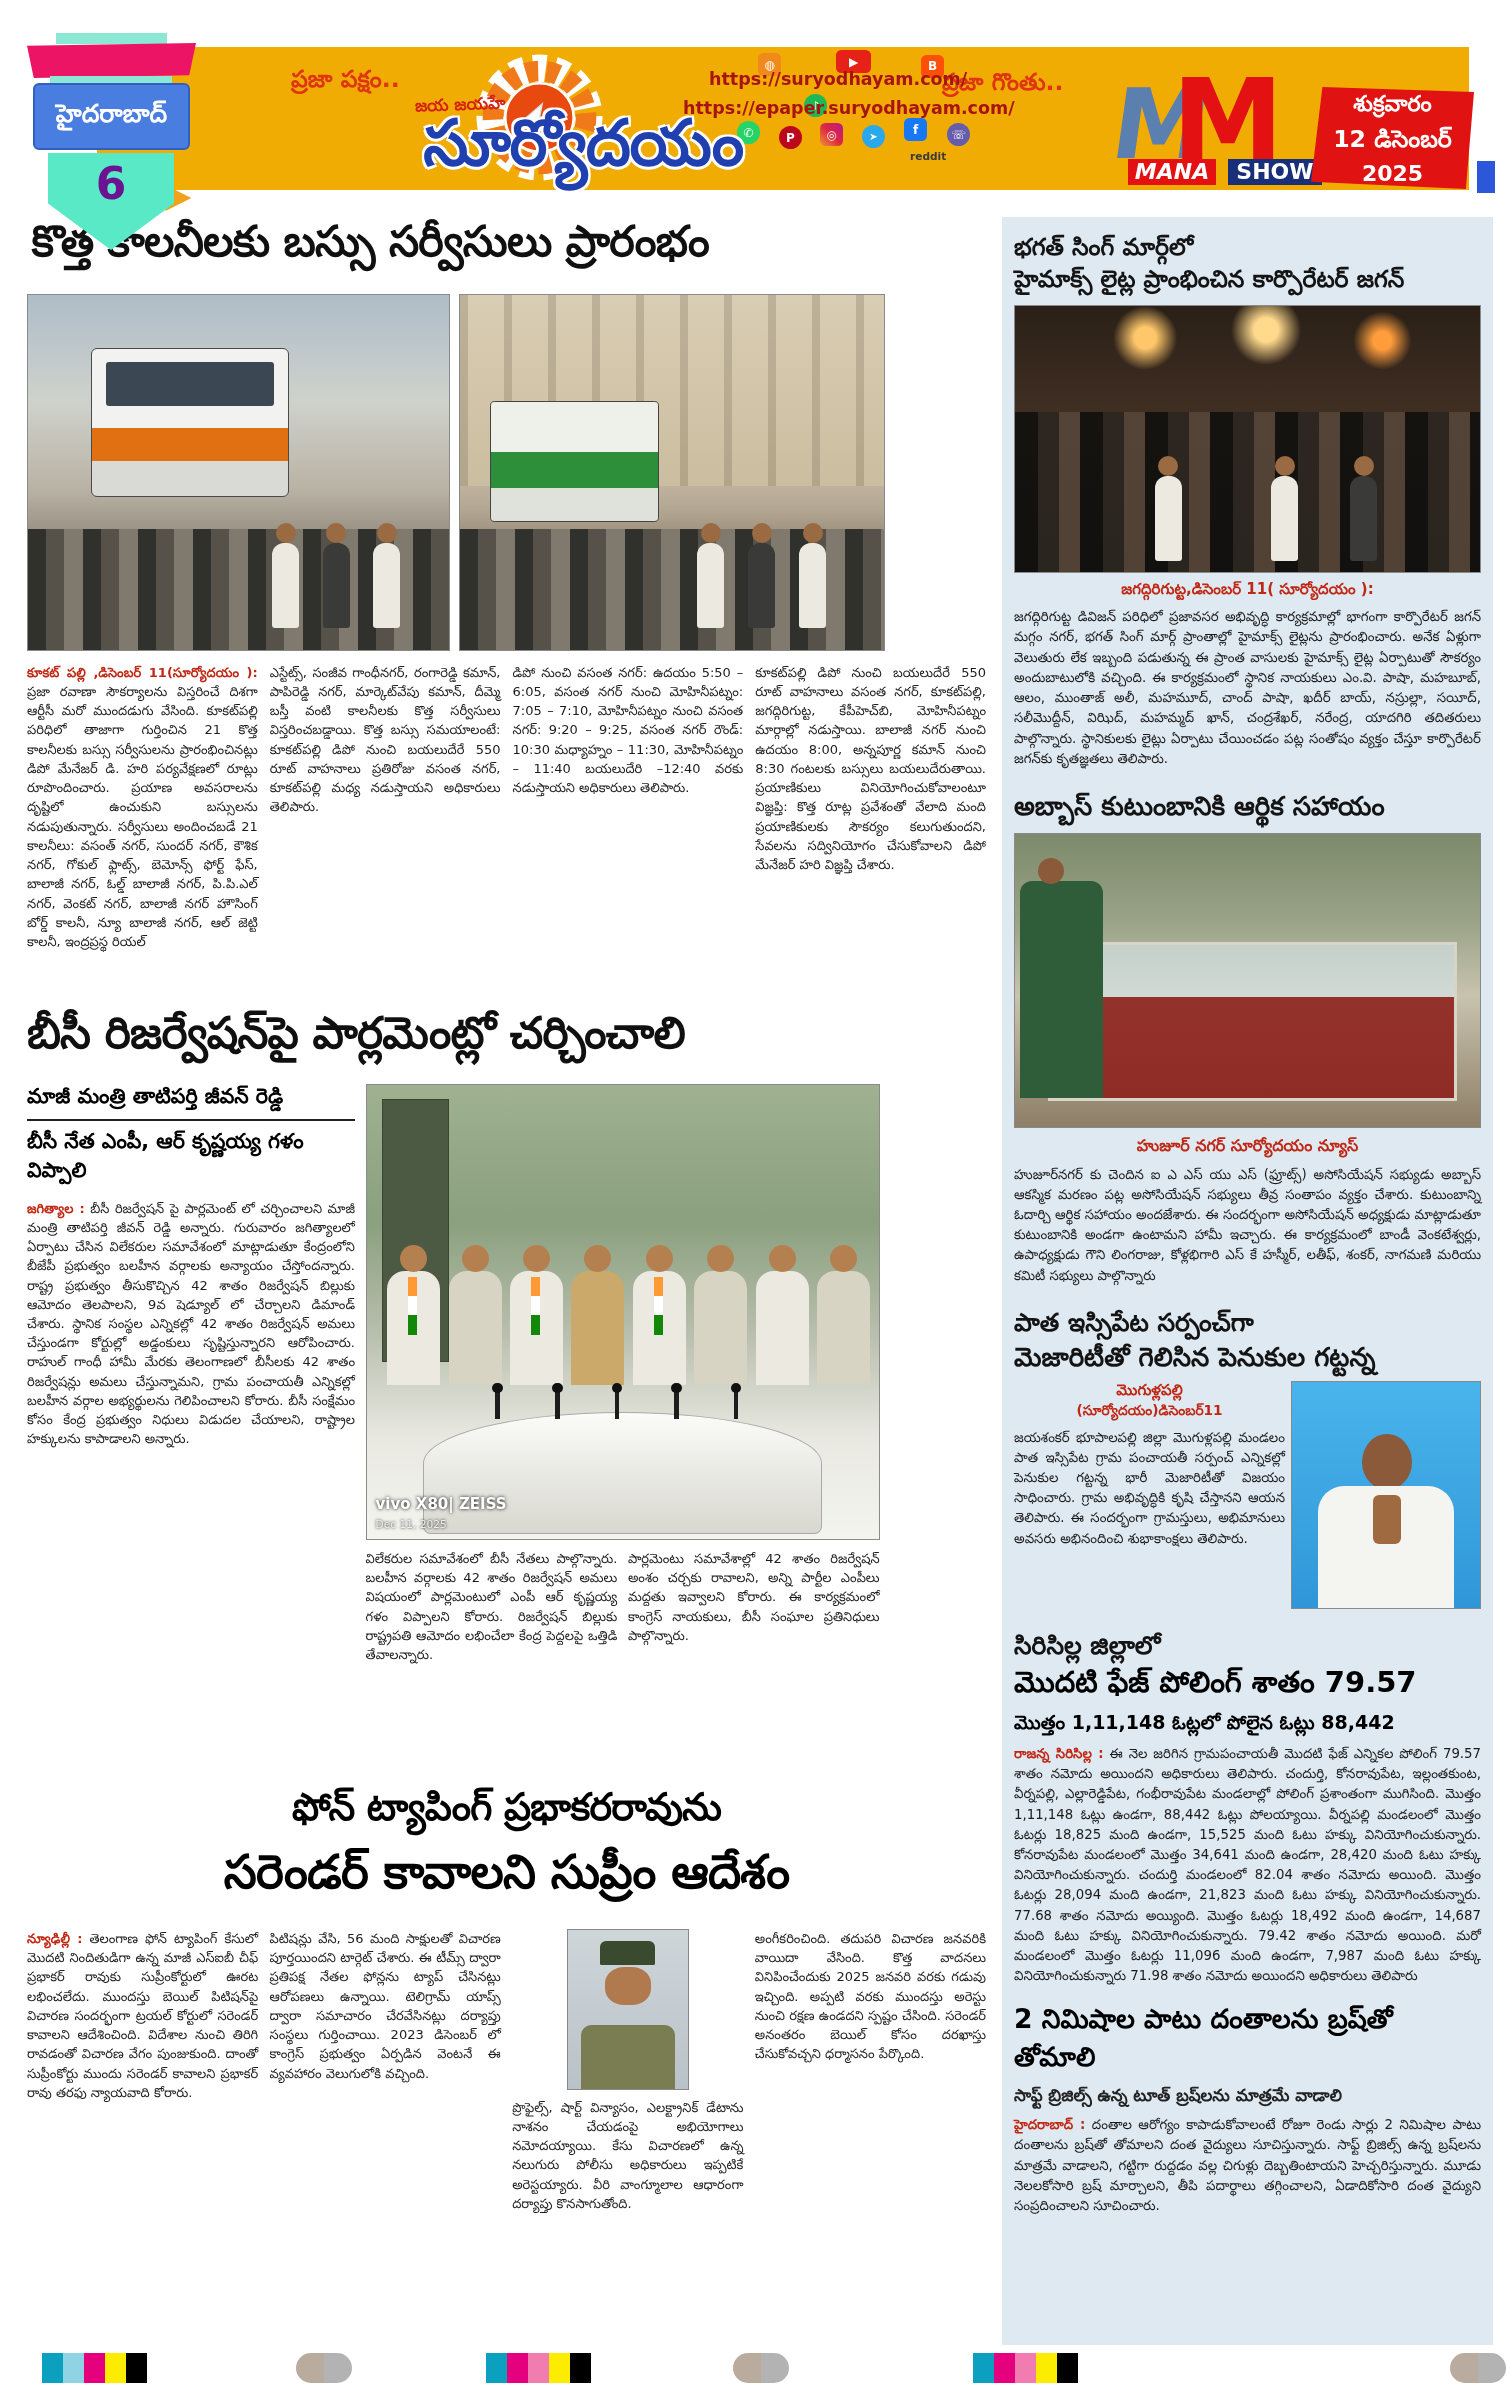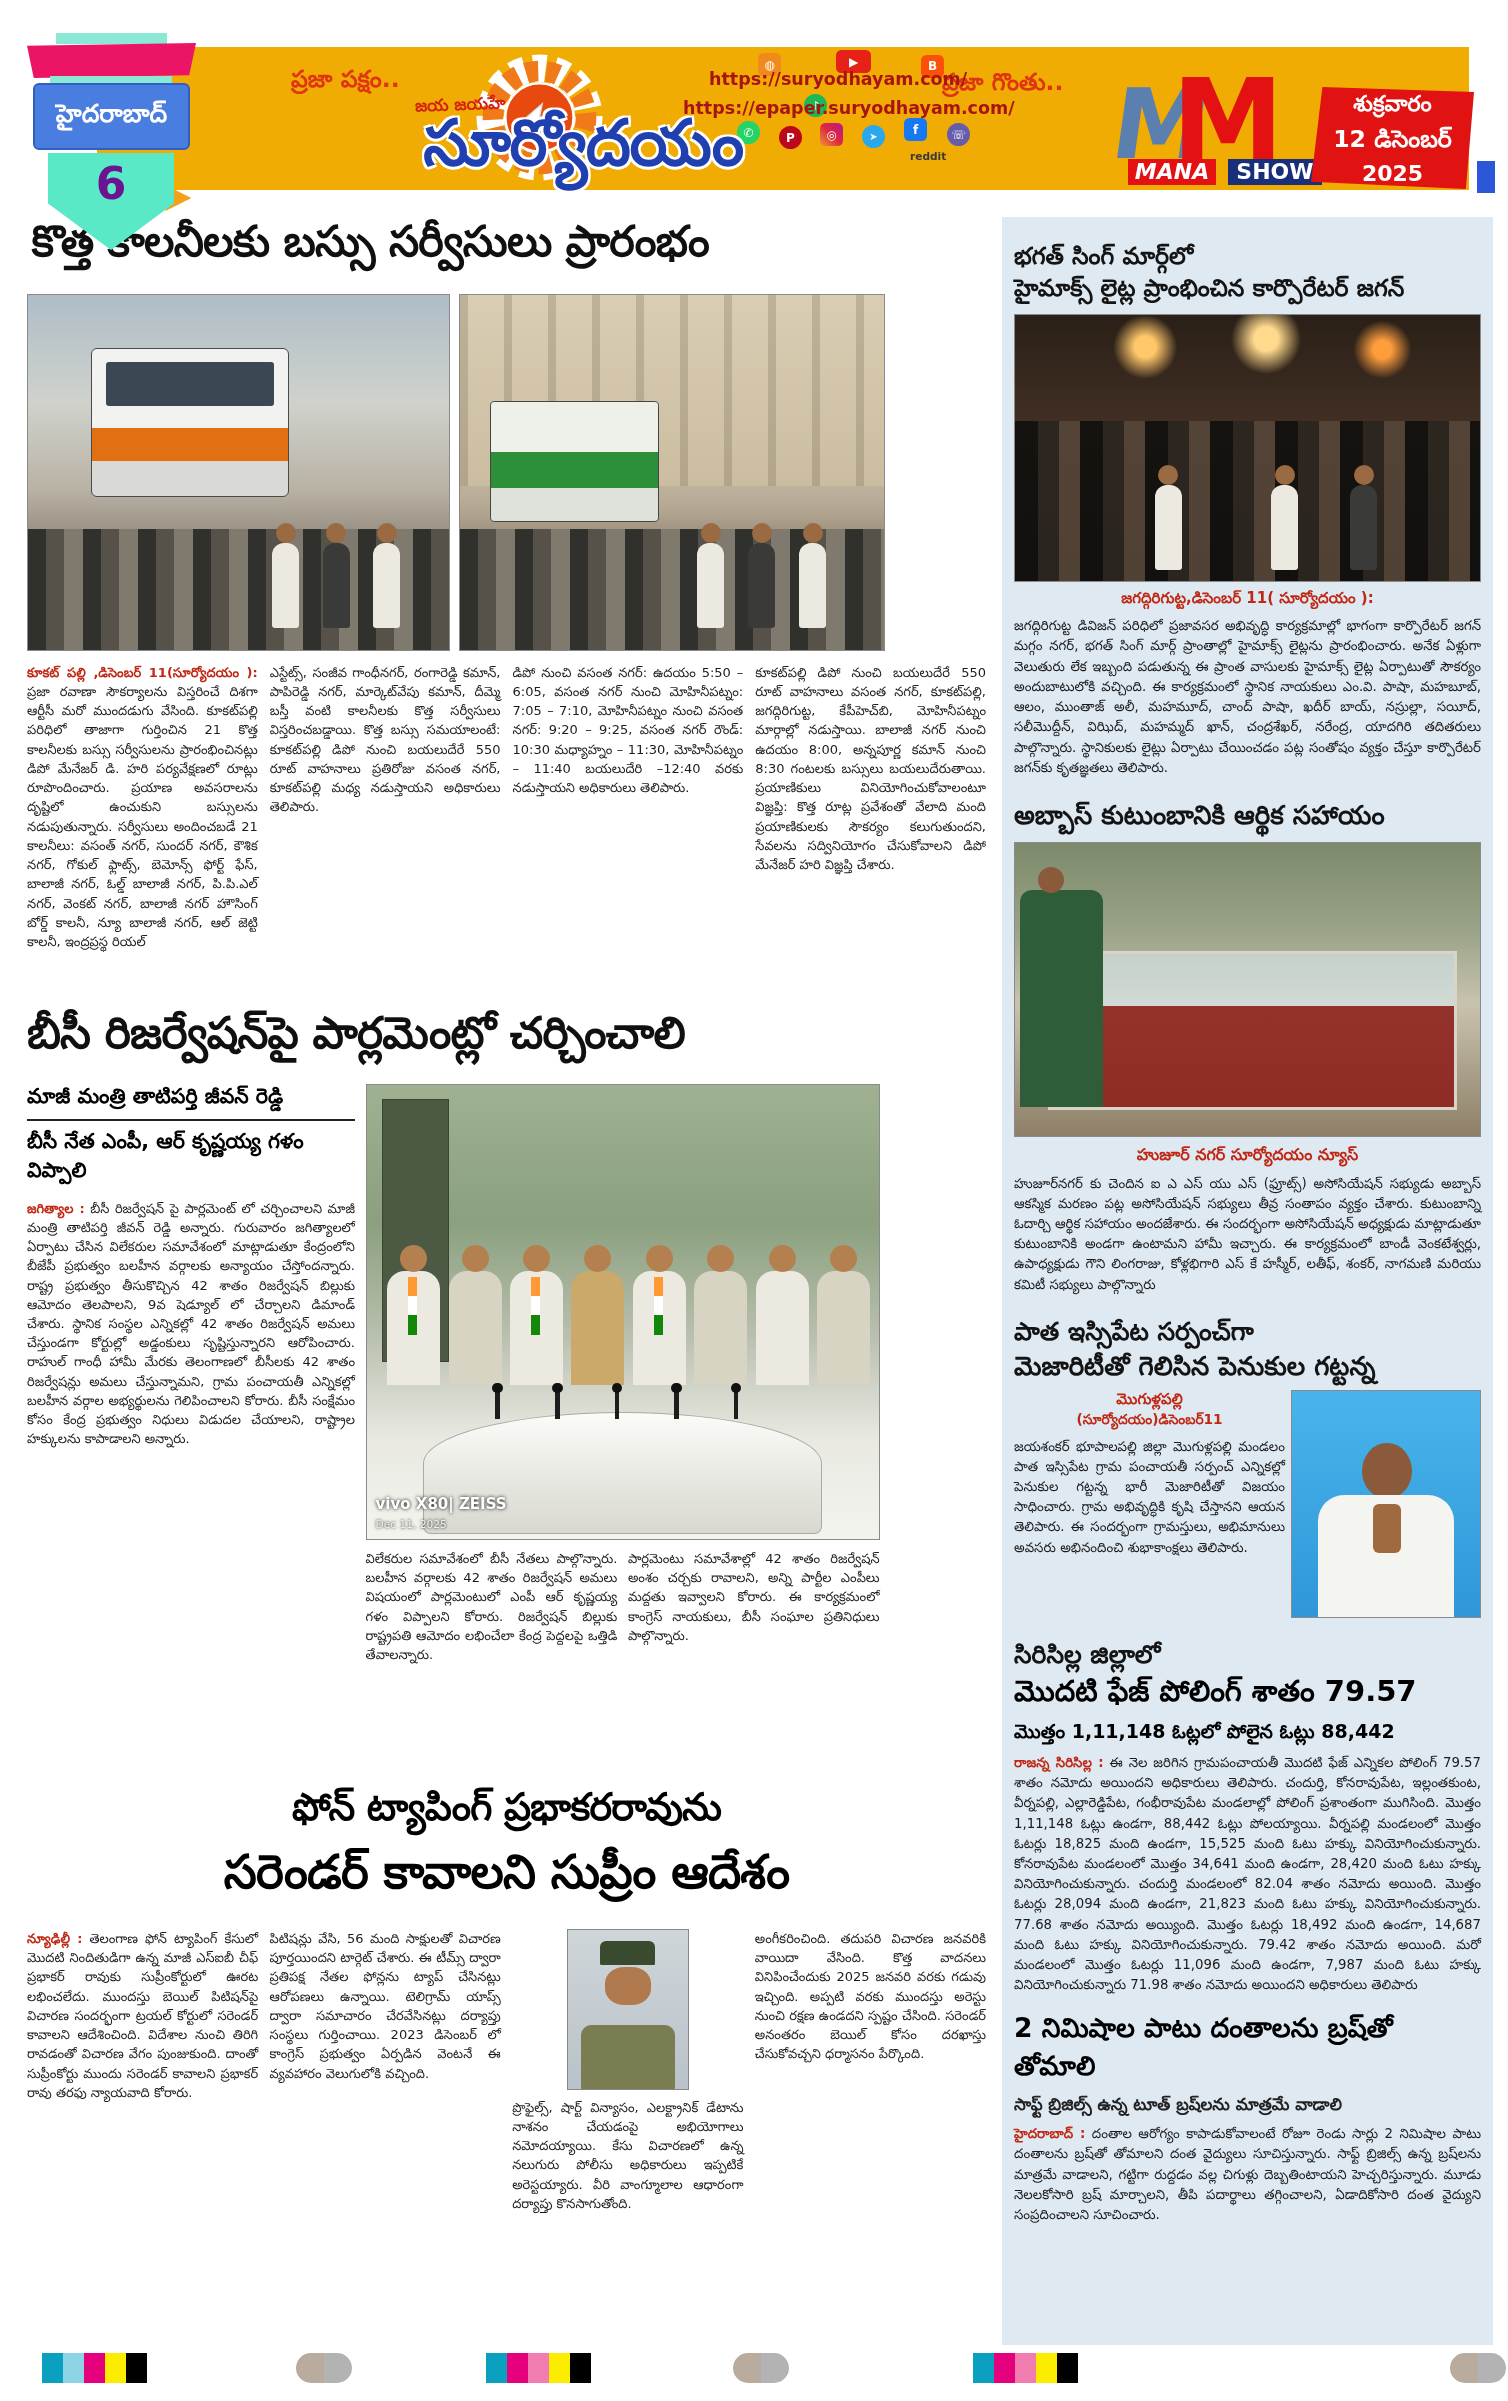--- a/index.html
+++ b/index.html
@@ -121,21 +121,21 @@
   .a3-cols { display:flex; gap:11.4px; margin-top:18px; height:410px; overflow:hidden; }
   .a3-cols .col { flex:1; }
   .officer { position:relative; width:122px; height:161px; margin:0 auto 7.6px; overflow:hidden; border:0.8px solid #888;
              background:linear-gradient(180deg,#CFD6DA 0%,#B9C2C8 100%); }
   .off-cap { position:absolute; top:7%; left:27%; width:46%; height:15%; background:#3A4A2F; border-radius:6px 6px 1.5px 1.5px; }
   .off-face { position:absolute; top:23%; left:31%; width:38%; height:24%; background:#B07A4E; border-radius:42%; }
   .off-body { position:absolute; bottom:0; left:11%; width:78%; height:40%; background:#7A7D52; border-radius:10.6px 10.6px 0 0; }
 
   
   .sidebar { position:absolute; left:1002px; top:217px; width:491px; height:2128px; background:#DFE9F2;
-             padding:24px 12px; overflow:hidden; }
+             padding:15px 12px; overflow:hidden; }
   .sb-h { font-size:23.6px; font-weight:800; color:#141414; line-height:1.35; }
   .sb-body { font-size:13.3px; line-height:1.52; text-align:justify; color:#1A1A1A; margin-top:6px; }
   .r1-photo { height:268px; margin-top:9px;
               background:radial-gradient(circle at 28% 12%,#FFC76A 0 10.6px,transparent 32px),
                          radial-gradient(circle at 54% 9%,#FFD98C 0 12px,transparent 35px),
                          radial-gradient(circle at 79% 13%,#FF9D3C 0 9px,transparent 29px),
                          linear-gradient(180deg,#2A2017 0%,#433024 45%,#1B1712 100%); }
   .r1-ppl { position:absolute; bottom:0; left:0; right:0; height:60%; opacity:.92;
             background:repeating-linear-gradient(90deg,#11100E 0 23px,#2C2620 23px 44px,#554538 44px 65px); }
   .sb-dateline { text-align:center; font-size:15px; margin-top:7.6px; }

